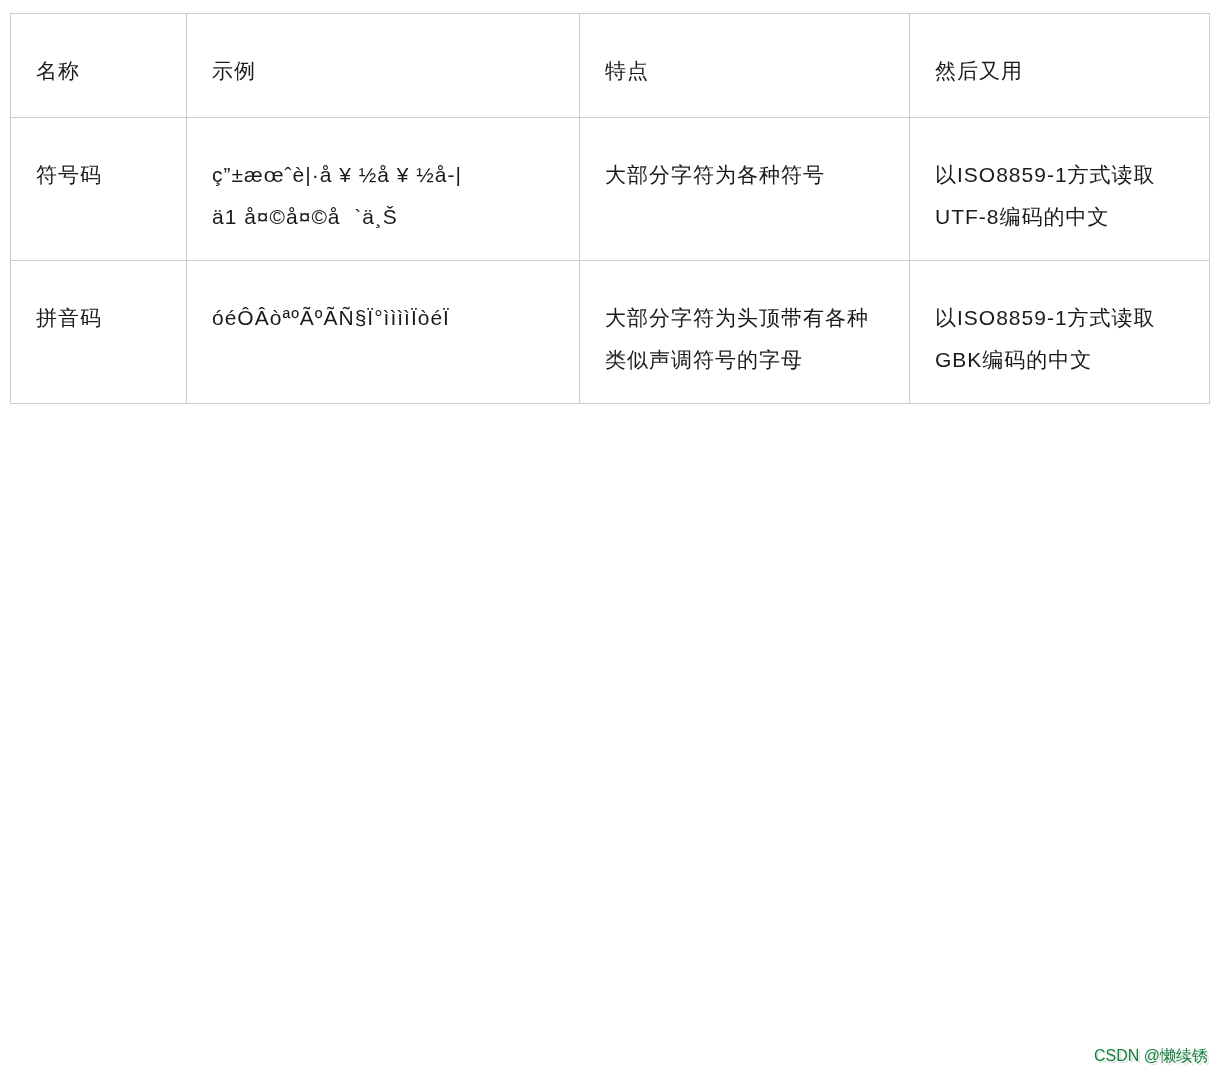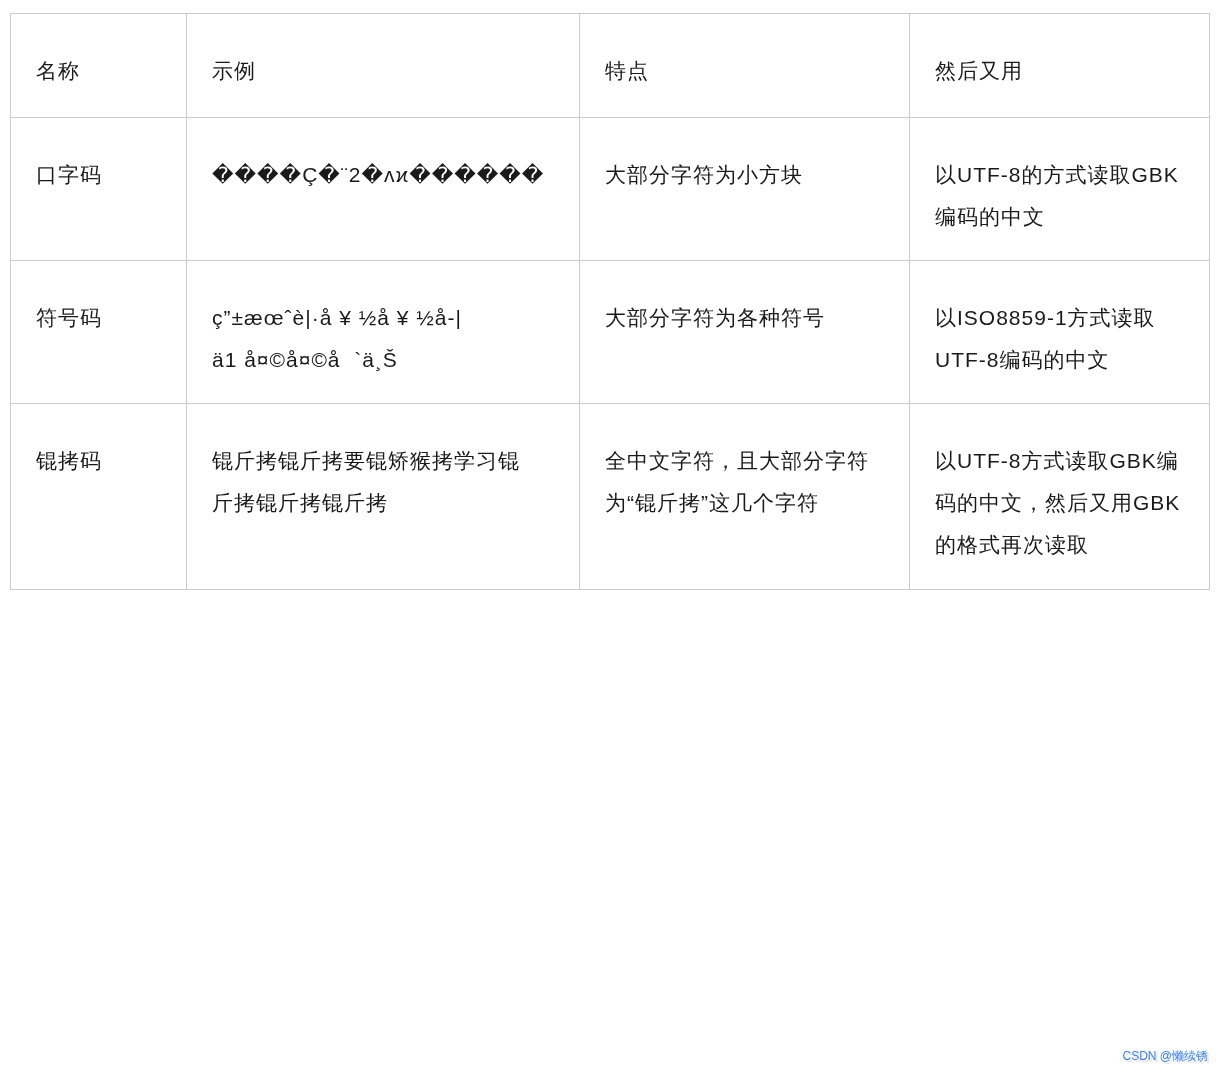--- a/index.html
+++ b/index.html
@@ -19,21 +19,21 @@
     color:#1a1a1a;letter-spacing:1px;
     white-space:pre-wrap;word-break:break-all;overflow:hidden;
   }
   .row-h{height:104px;}
   .row-s{height:142px;}
   .row-l{height:190px;}
   .row-xl{height:186px;}
   .ns{letter-spacing:0;}
   .watermark{
     position:absolute;top:1046px;right:8px;
-    font-size:12px;line-height:18px;color:#3b82f6;letter-spacing:0;
+    font-size:16px;line-height:18px;color:#15803d;letter-spacing:0;
     background:#ffffff;padding:1px 3px;
     text-shadow:2px 2px 0 #e3e3e3;
     white-space:nowrap;
   }
 </style>
 </head>
 <body>
 
 <table class="enc">
   <colgroup>
@@ -45,40 +45,31 @@
   <thead>
     <tr class="row-h">
       <th>名称</th>
       <th>示例</th>
       <th>特点</th>
       <th>然后又用</th>
     </tr>
   </thead>
   <tbody>
     <tr class="row-s">
-      <td>口字码</td>
-      <td class="ns">����Ç�¨2�ʌϰ������</td>
-      <td>大部分字符为小方块</td>
-      <td>以UTF-8的方式读取GBK
-编码的中文</td>
-    </tr>
-    <tr class="row-s">
       <td>符号码</td>
       <td>ç”±æœˆè|·å ¥ ½å ¥ ½å-|
 ä1 å¤©å¤©å  `ä¸Š</td>
       <td>大部分字符为各种符号</td>
       <td>以ISO8859-1方式读取
 UTF-8编码的中文</td>
     </tr>
-    <tr class="row-xl">
-      <td>锟拷码</td>
-      <td>锟斤拷锟斤拷要锟矫猴拷学习锟
-斤拷锟斤拷锟斤拷</td>
-      <td>全中文字符，且大部分字符
-为“锟斤拷”这几个字符</td>
-      <td>以UTF-8方式读取GBK编
-码的中文，然后又用GBK
-的格式再次读取</td>
+    <tr class="row-s">
+      <td>拼音码</td>
+      <td>óéÔÂòªºÃºÃÑ§Ï°ììììÏòéÏ</td>
+      <td>大部分字符为头顶带有各种
+类似声调符号的字母</td>
+      <td>以ISO8859-1方式读取
+GBK编码的中文</td>
     </tr>
   </tbody>
 </table>
 
 <div class="watermark">CSDN @懒续锈</div>
 
 </body></html>

